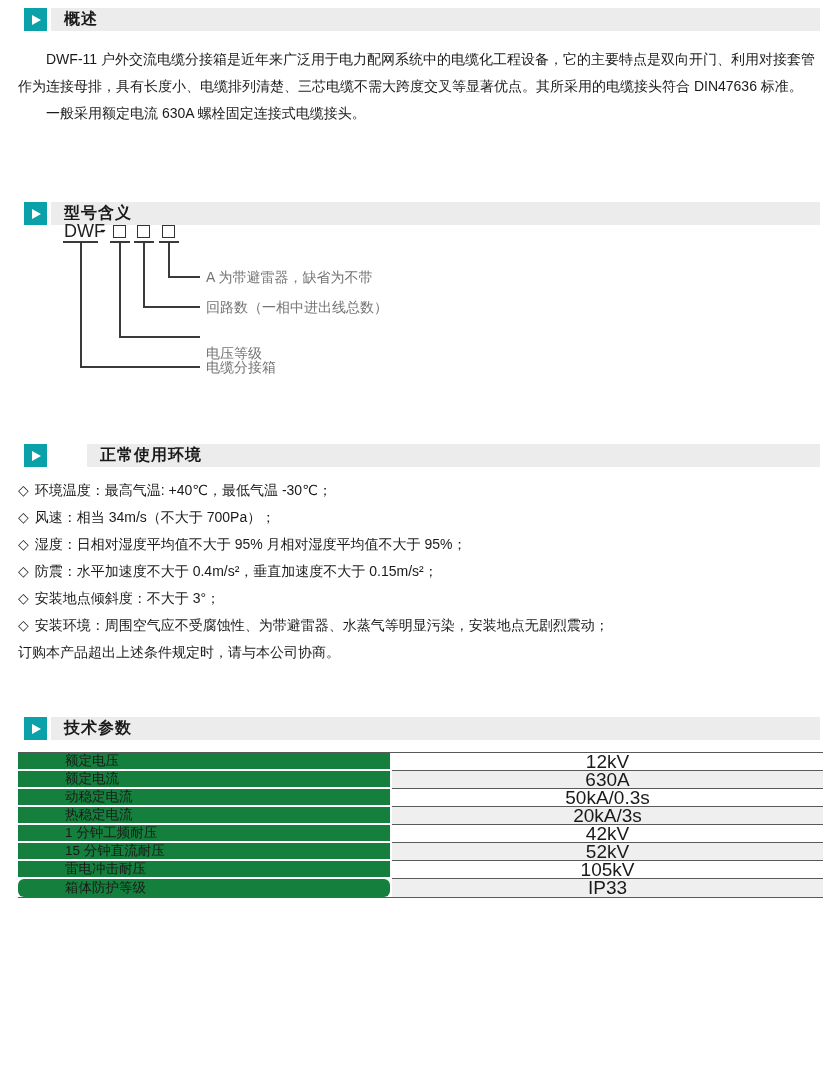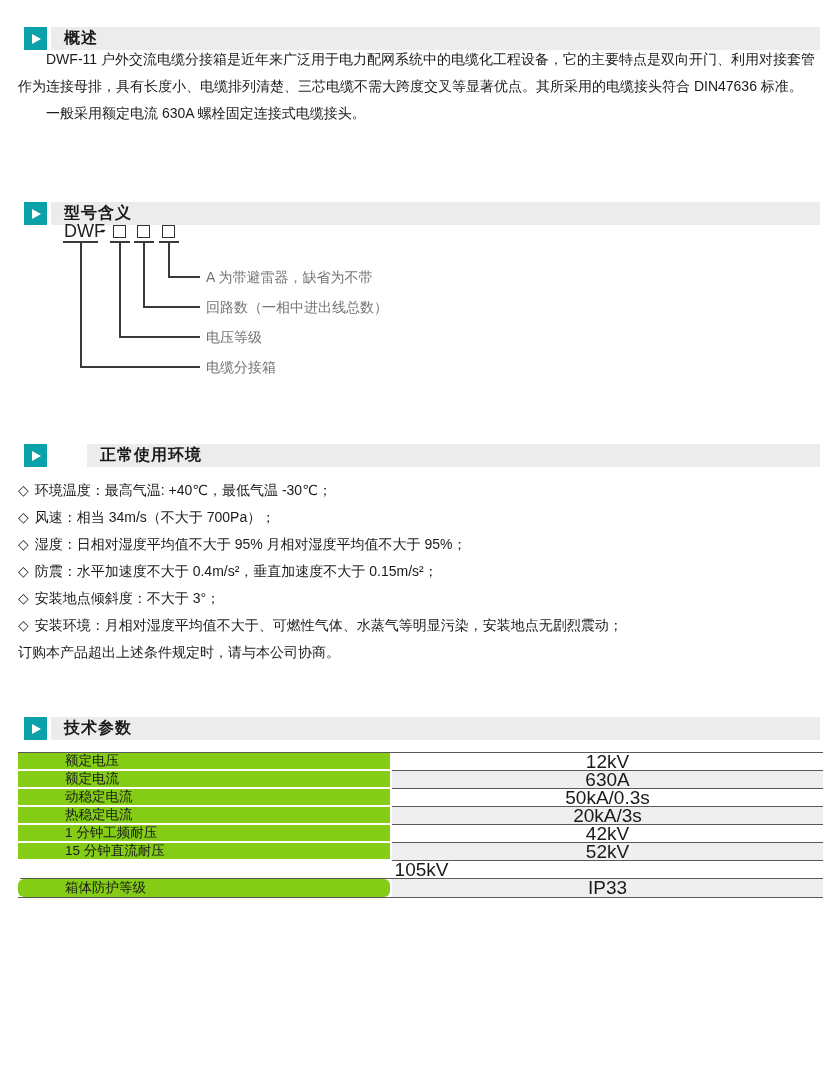--- a/index.html
+++ b/index.html
@@ -32,37 +32,37 @@
   
   .env{left:18px;top:477px;width:802px;font-size:14px;line-height:27px;}
   .env-item{white-space:nowrap;}
   .env-bullet{margin-right:6px;}
   .env-note{margin-top:0;}
 
   
   .ptable{left:18px;top:752px;width:805px;border-top:1px solid #595959;border-bottom:1px solid #595959;}
   .prow{display:flex;height:18px;}
   .pcell-label{
-    flex:0 0 372px;background:#84cc16;border-bottom:2px solid #ffffff;
+    flex:0 0 372px;background:#15803d;border-bottom:2px solid #ffffff;
     display:flex;align-items:center;padding-left:47px;box-sizing:border-box;
     font-size:13.5px;
   }
   .prow:last-child .pcell-label{border-bottom:none;border-radius:6px;}
   .pcell-value{
     flex:1;margin-left:2px;border-bottom:1px solid #595959;
     display:flex;align-items:center;justify-content:center;box-sizing:border-box;
     font-size:19px;background:#ffffff;
   }
   .prow:nth-child(even) .pcell-value{background:#efefef;}
   .prow:last-child .pcell-value{border-bottom:none;}
 </style>
 </head>
 <body>
 
-<div class="abs sec-header" style="top:27px;">
+<div class="abs sec-header" style="top:8px;">
   <div class="hdr-icon">
       <div class="hdr-tri"></div>
     </div>
   <div class="hdr-bar">
     <span class="hdr-title">概述</span>
   </div>
 </div>
 
 <div class="abs overview">
   <p>DWF-11 户外交流电缆分接箱是近年来广泛用于电力配网系统中的电缆化工程设备，它的主要特点是双向开门、利用对接套管作为连接母排，具有长度小、电缆排列清楚、三芯电缆不需大跨度交叉等显著优点。其所采用的电缆接头符合 DIN47636 标准。</p>
@@ -95,21 +95,21 @@
   <span class="dg-vline" style="left:125px;top:26px;height:67px;"></span>
   <span class="dg-vline" style="left:150px;top:26px;height:37px;"></span>
 
   <span class="dg-hline" style="left:150px;top:61px;width:32px;"></span>
   <span class="dg-hline" style="left:125px;top:91px;width:57px;"></span>
   <span class="dg-hline" style="left:101px;top:121px;width:81px;"></span>
   <span class="dg-hline" style="left:62px;top:151px;width:120px;"></span>
 
   <span class="dg-label" style="left:188px;top:54px;">A 为带避雷器，缺省为不带</span>
   <span class="dg-label" style="left:188px;top:84px;">回路数（一相中进出线总数）</span>
-  <span class="dg-label" style="left:188px;top:114px;">电压等级</span>
+  <span class="dg-label" style="left:188px;top:130px;">电压等级</span>
   <span class="dg-label" style="left:188px;top:144px;">电缆分接箱</span>
 </div>
 
 <div class="abs sec-header" style="top:444px;gap:36px;">
   <div class="hdr-icon">
       <div class="hdr-tri"></div>
     </div>
   <div class="hdr-bar">
     <span class="hdr-title">正常使用环境</span>
   </div>
@@ -125,21 +125,21 @@
   <div class="env-item">
     <span class="env-bullet">◇</span><span>湿度：日相对湿度平均值不大于 95% 月相对湿度平均值不大于 95%；</span>
   </div>
   <div class="env-item">
     <span class="env-bullet">◇</span><span>防震：水平加速度不大于 0.4m/s²，垂直加速度不大于 0.15m/s²；</span>
   </div>
   <div class="env-item">
     <span class="env-bullet">◇</span><span>安装地点倾斜度：不大于 3°；</span>
   </div>
   <div class="env-item">
-    <span class="env-bullet">◇</span><span>安装环境：月相对湿度平均值不大于、可燃性气体、水蒸气等明显污染，安装地点无剧烈震动；</span>
+    <span class="env-bullet">◇</span><span>安装环境：周围空气应不受腐蚀性、为带避雷器、水蒸气等明显污染，安装地点无剧烈震动；</span>
   </div>
   <div class="env-note">订购本产品超出上述条件规定时，请与本公司协商。</div>
 </div>
 
 <div class="abs sec-header" style="top:717px;">
   <div class="hdr-icon">
       <div class="hdr-tri"></div>
     </div>
   <div class="hdr-bar">
     <span class="hdr-title">技术参数</span>
@@ -165,19 +165,20 @@
   </div>
   <div class="prow">
     <div class="pcell-label">1 分钟工频耐压</div>
     <div class="pcell-value">42kV</div>
   </div>
   <div class="prow">
     <div class="pcell-label">15 分钟直流耐压</div>
     <div class="pcell-value">52kV</div>
   </div>
   <div class="prow">
+    <div class="pcell-label">雷电冲击耐压</div>
     <div class="pcell-value">105kV</div>
   </div>
   <div class="prow">
     <div class="pcell-label">箱体防护等级</div>
     <div class="pcell-value">IP33</div>
   </div>
 </div>
 
 </body></html>

